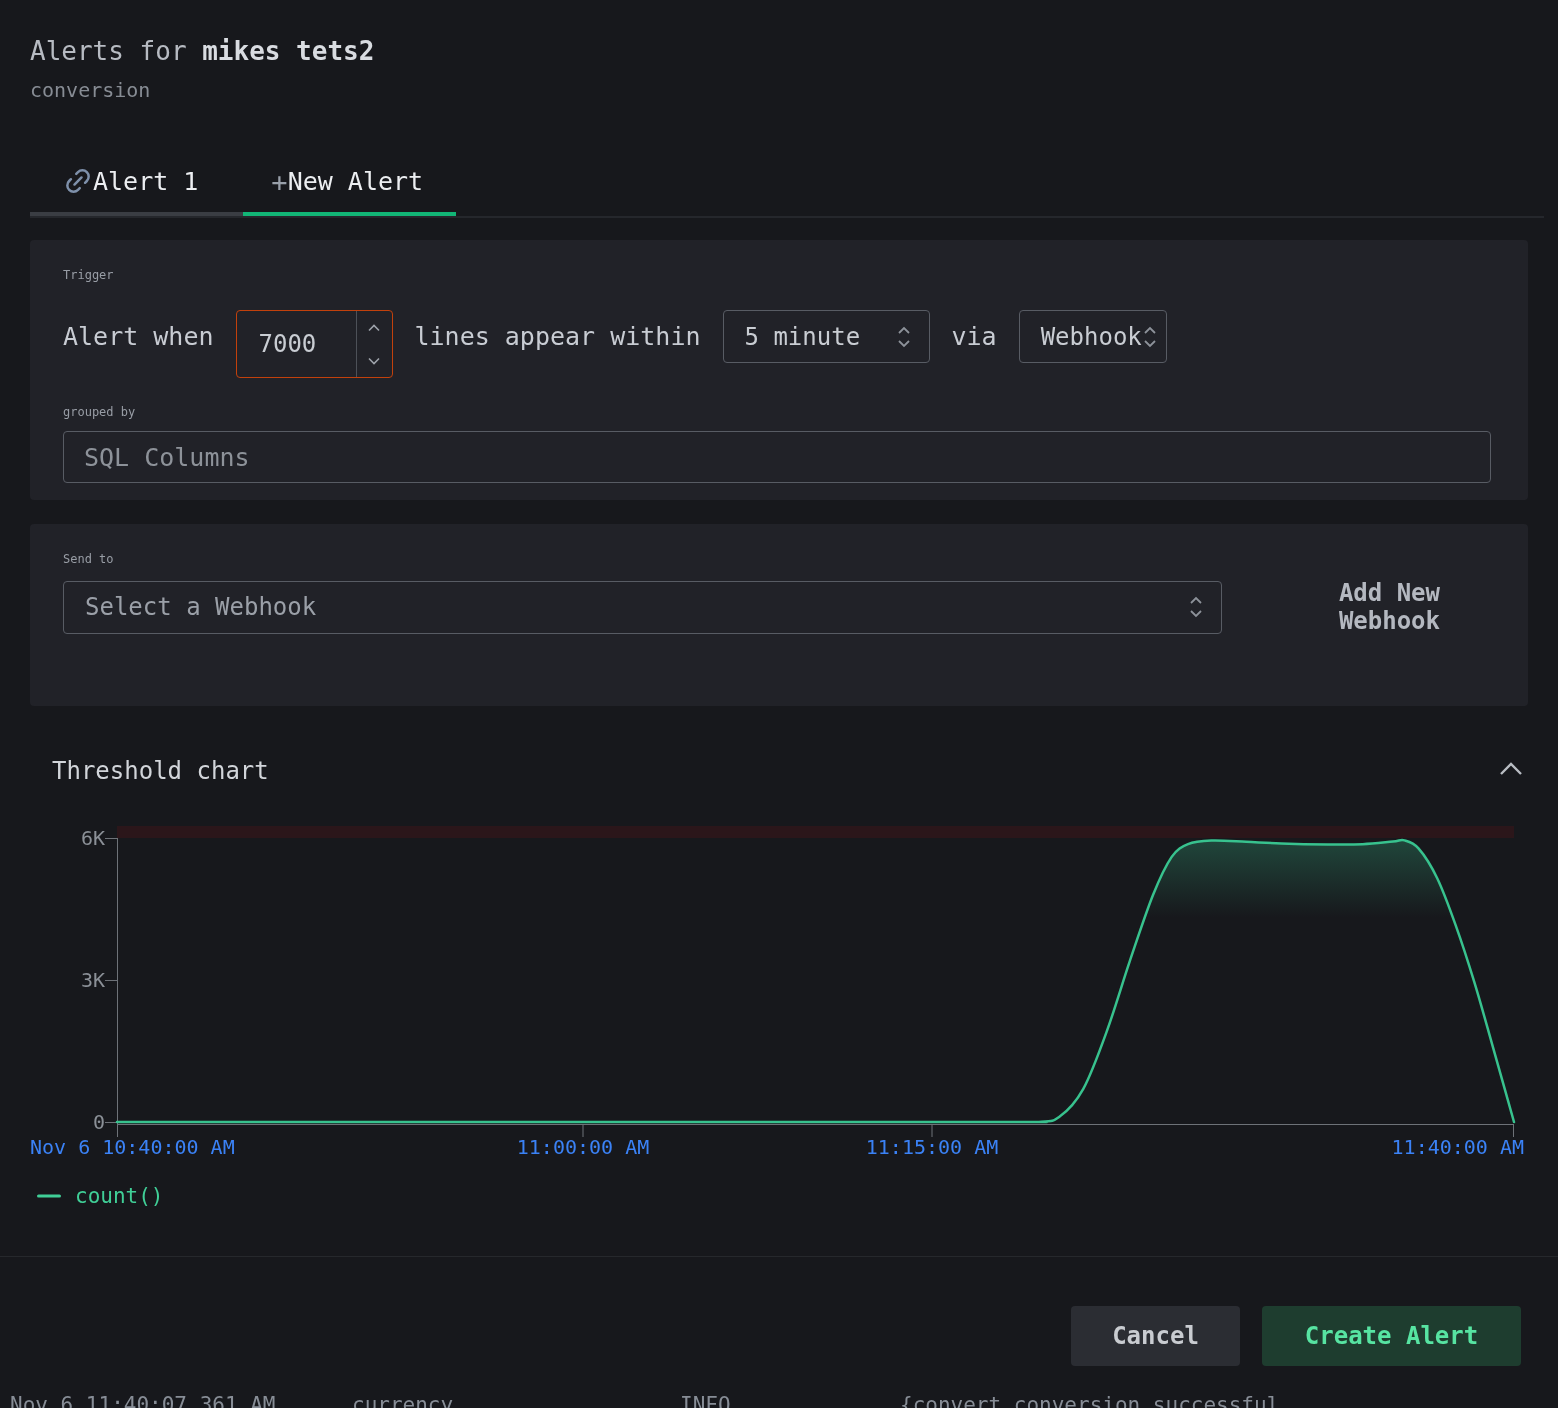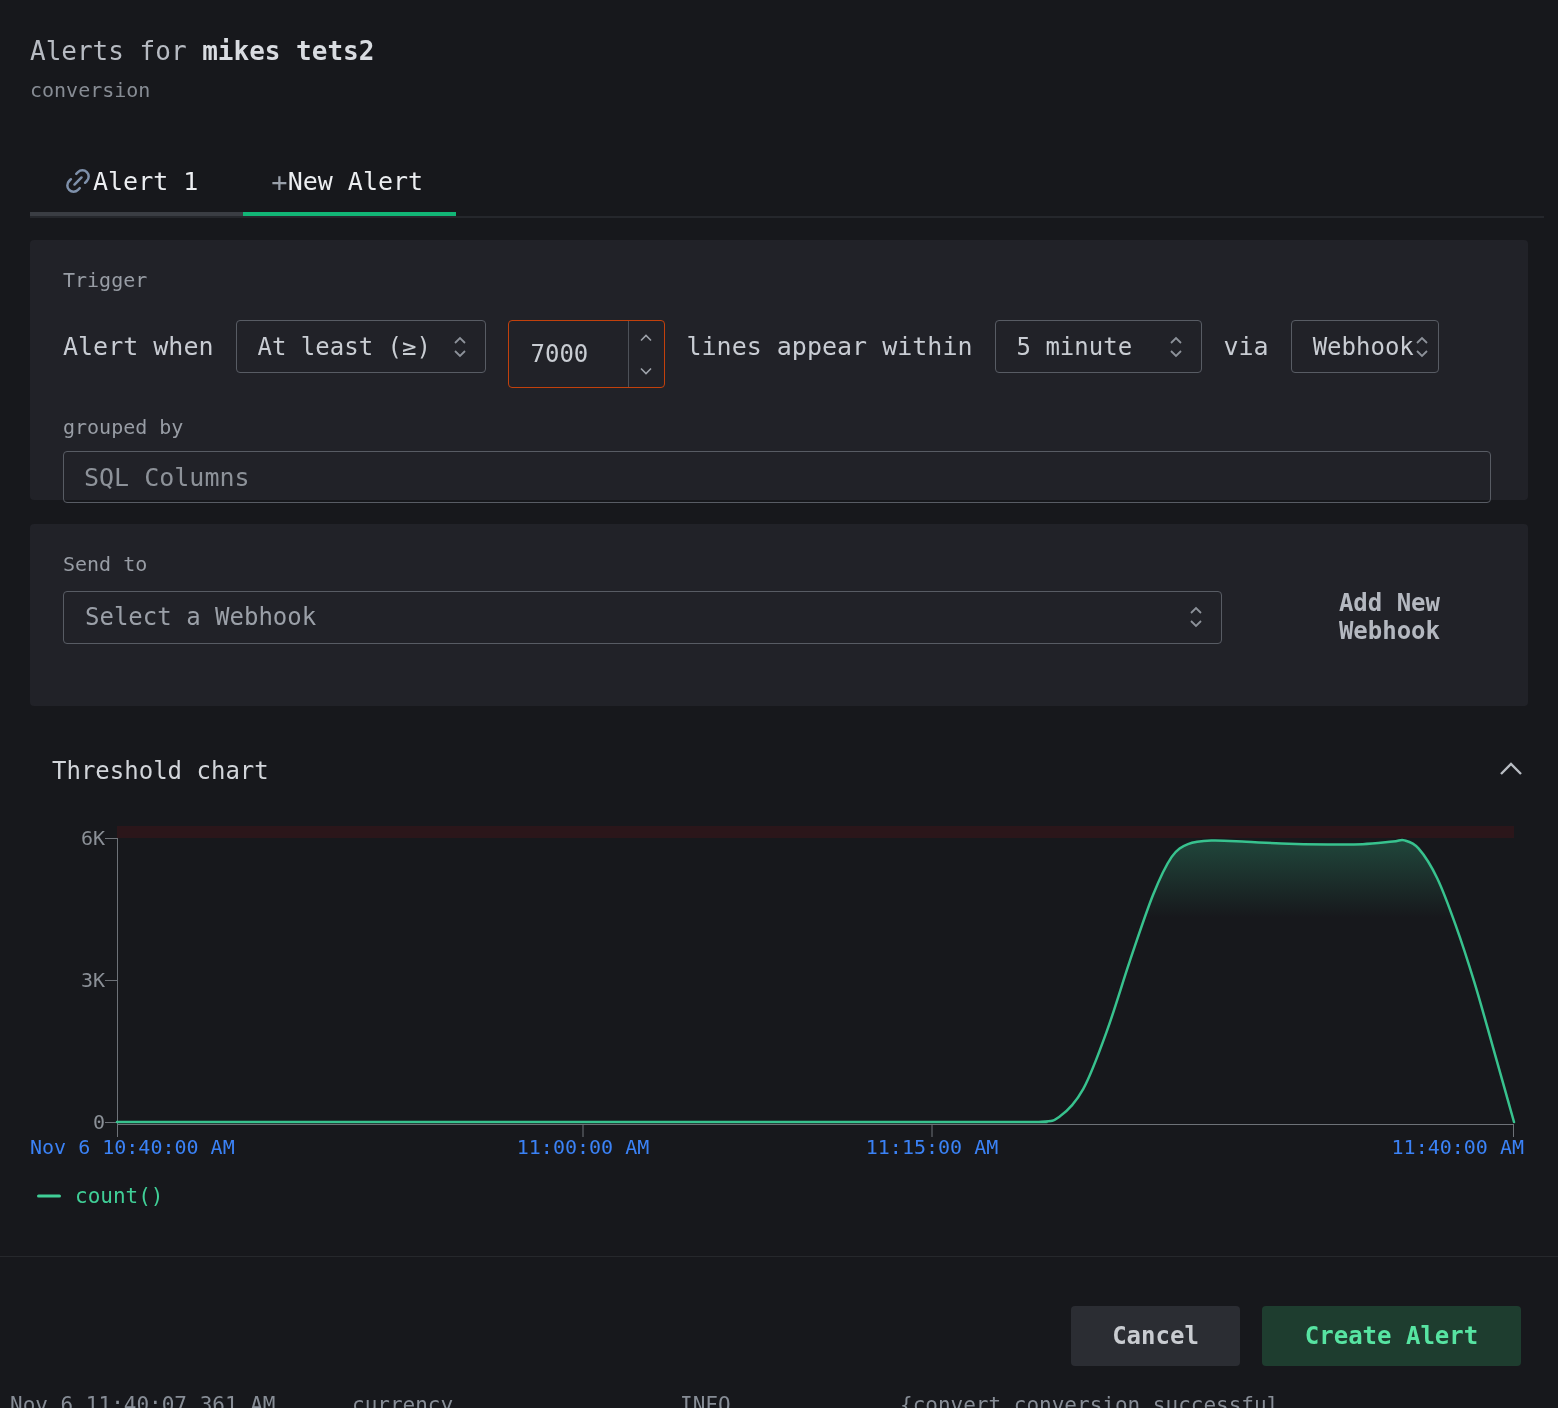--- a/index.html
+++ b/index.html
@@ -22,21 +22,21 @@
          font-size:25px; color:#eceef1; cursor:pointer; }
   .tab.alert1 { padding:0 45px 0 33px; border-bottom-color:#3a3d43; }
   .tab.newalert { padding:0 33px 0 28px; border-bottom-color:#12b576; }
   .link-icon { width:30px; height:30px; color:#7e90aa; display:flex; }
   .plus { color:#99a0aa; font-size:27px; }
   
   .panel { position:absolute; left:30px; width:1498px; background:#212228;
            border-radius:4px; padding:28px 33px; }
   .panel.trigger { top:240px; height:260px; }
   .panel.send { top:524px; height:182px; }
-  .section-label { font-size:20px; color:#989da5; }
+  .section-label { font-size:12px; color:#989da5; }
   .trigger-row { margin-top:13px; display:flex; align-items:center; gap:22px; }
   .row-text { font-size:25px; color:#c8ccd3; white-space:nowrap; }
   .selectbox { height:53px; border:1px solid #585c64; border-radius:4px;
                display:flex; align-items:center; justify-content:space-between;
                padding:0 16px 0 21px; font-size:24px; color:#c9cdd3; cursor:pointer;
                background:transparent; }
   .selectbox .val { white-space:nowrap; }
   .updown { width:17px; height:26px; color:#8d929a; display:flex; flex-direction:column;
             justify-content:center; }
   .sel-comparator { width:250px; }
@@ -108,29 +108,20 @@
       <span class="plus">+</span>
       <span>New Alert</span>
     </div>
   </div>
 
   <div class="panel trigger">
     <div class="section-label">Trigger</div>
     <div class="trigger-row">
       <span class="row-text">Alert when</span>
 
-      <div class="selectbox sel-comparator">
-        <span class="val">At least (≥)</span>
-        <span class="updown">
-          <svg viewBox="0 0 16 26" width="16" height="26" fill="none" stroke="currentColor" stroke-width="1.8">
-              <polyline points="3,9 8,4 13,9"></polyline>
-              <polyline points="3,17 8,22 13,17"></polyline>
-            </svg>
-        </span>
-      </div>
 
       <div class="numbox">
         <input value="7000" style="">
         <div class="spin-col">
           <button class="spin-btn">
             <svg viewBox="0 0 12 8" width="12" height="8" fill="none" stroke="currentColor" stroke-width="1.6">
                 <polyline points="1,6.5 6,1.5 11,6.5"></polyline>
               </svg>
           </button>
           <button class="spin-btn">

